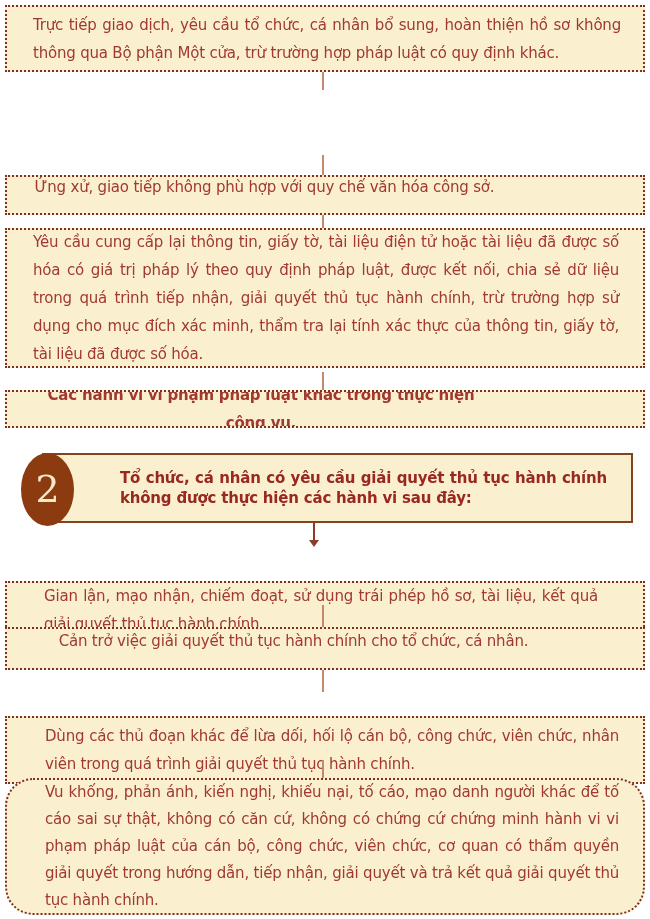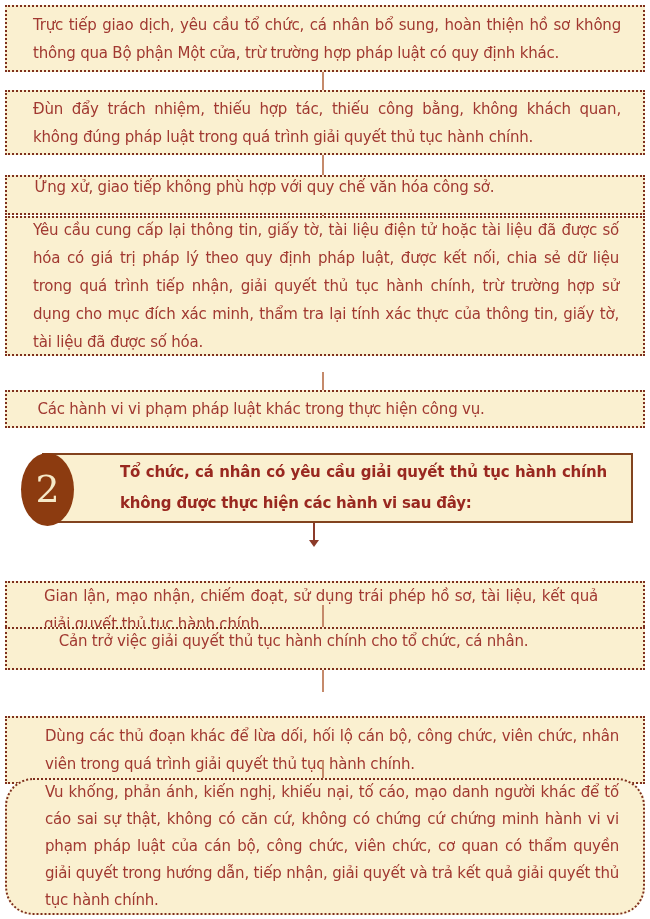--- a/index.html
+++ b/index.html
@@ -27,39 +27,39 @@
     letter-spacing: -0.2px;
     display: flex;
     align-items: center;
     overflow: hidden;
   }
   .box .txt { width: 100%; }
 
   .b1 { top: 5px;   height: 67px;  padding: 0 22px 0 26px; text-align: justify; }
   .b2 { top: 90px;  height: 65px;  padding: 0 22px 0 26px; text-align: justify; }
   .b3 { top: 175px; height: 40px;  padding: 0 148px 16px 27px; text-align: center; }
-  .b4 { top: 216px; height: 140px; padding: 0 24px 0 26px; text-align: justify; }
-  .b5 { top: 390px; height: 38px;  padding: 0 155px 0 27px; text-align: center; }
+  .b4 { top: 228px; height: 140px; padding: 0 24px 0 26px; text-align: justify; }
+  .b5 { top: 390px; height: 38px;  padding: 0 155px 0 27px; text-align: center; font-weight: bold; }
   .b6 { top: 547px; height: 58px;  padding: 0 45px 0 37px;  text-align: justify; margin-top: 34px; }
   .b7 { top: 627px; height: 43px;  padding: 0 100px 15px 37px; text-align: center; }
   .b8 { top: 716px; height: 68px;  padding: 0 24px 0 38px;  text-align: justify; }
   .b9 { top: 778px; height: 137px; padding: 0 24px 0 38px;  text-align: justify; line-height: 27px; border-radius: 28px; }
 
   
   .hdr-box {
     position: absolute;
     left: 42px; top: 453px;
     width: 591px; height: 70px;
     box-sizing: border-box;
     background: var(--box_bg, #FAF0D0);
     border: 2px solid var(--header_border, #82431F);
     color: var(--header_text, #992820);
     font-size: 15px;
     font-weight: bold;
-    line-height: 31px;
+    line-height: 20px;
     letter-spacing: -0.2px;
     display: flex;
     align-items: center;
     text-align: justify;
     padding: 0 24px 0 76px;
     overflow: hidden;
   }
   .badge {
     position: absolute;
     left: 21px; top: 453px;
@@ -112,23 +112,20 @@
 </head>
 <body style="--box_bg: #FAF0D0; --box_border: #7E2F1D; --text: #A13931; --header_text: #992820; --header_border: #82431F; --badge_bg: #8C3B10; --badge_text: #F5E9C8; --connector: #C58A6B; --connector_dark: #8C3B2A;">
 
 <div class="stage">
 
   <div class="box b1">
     <div class="txt">Trực tiếp giao dịch, yêu cầu tổ chức, cá nhân bổ sung, hoàn thiện hồ sơ không thông qua Bộ phận Một cửa, trừ trường hợp pháp luật có quy định khác.</div>
   </div>
   <div class="conn c1"></div>
 
-  <div class="box b2">
-    <div class="txt">Đùn đẩy trách nhiệm, thiếu hợp tác, thiếu công bằng, không khách quan, không đúng pháp luật trong quá trình giải quyết thủ tục hành chính.</div>
-  </div>
   <div class="conn c2"></div>
 
   <div class="box b3">
     <div class="txt">Ứng xử, giao tiếp không phù hợp với quy chế văn hóa công sở.</div>
   </div>
   <div class="conn c3"></div>
 
   <div class="box b4">
     <div class="txt">Yêu cầu cung cấp lại thông tin, giấy tờ, tài liệu điện tử hoặc tài liệu đã được số hóa có giá trị pháp lý theo quy định pháp luật, được kết nối, chia sẻ dữ liệu trong quá trình tiếp nhận, giải quyết thủ tục hành chính, trừ trường hợp sử dụng cho mục đích xác minh, thẩm tra lại tính xác thực của thông tin, giấy tờ, tài liệu đã được số hóa.</div>
   </div>

